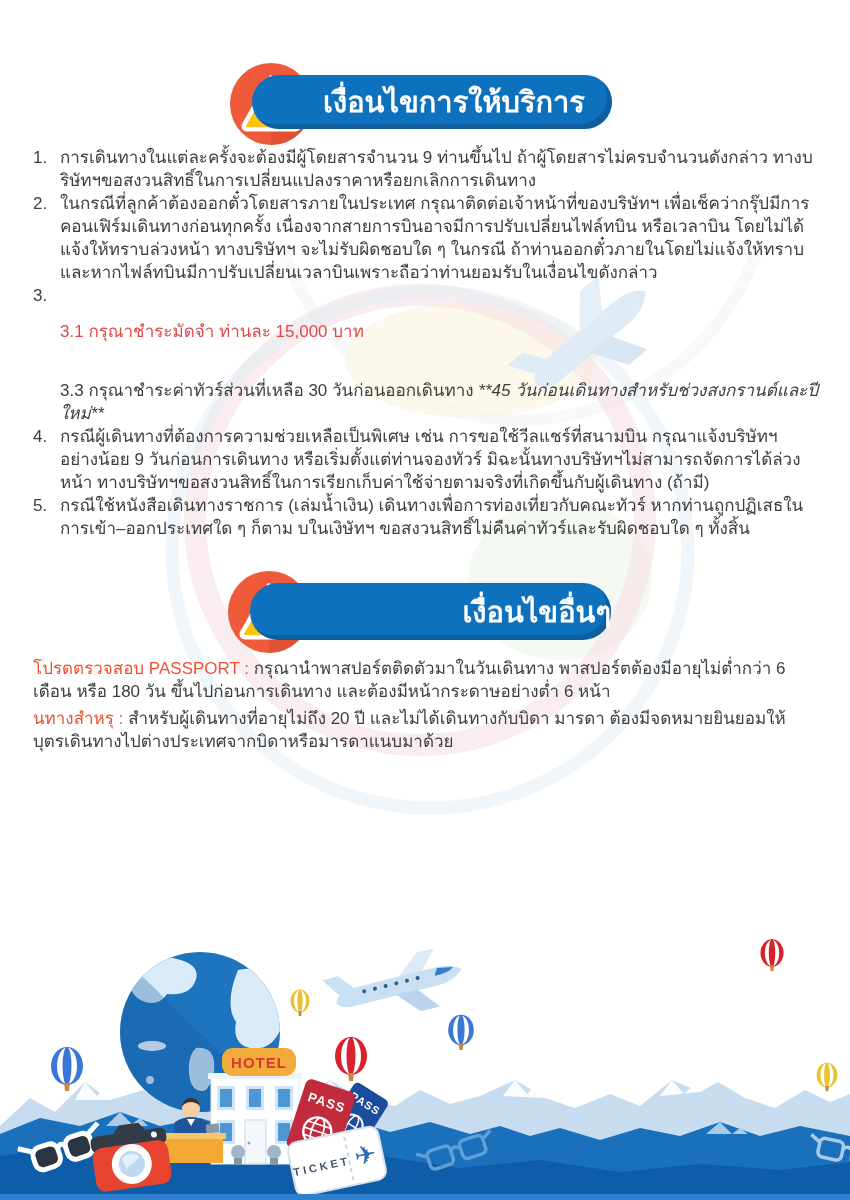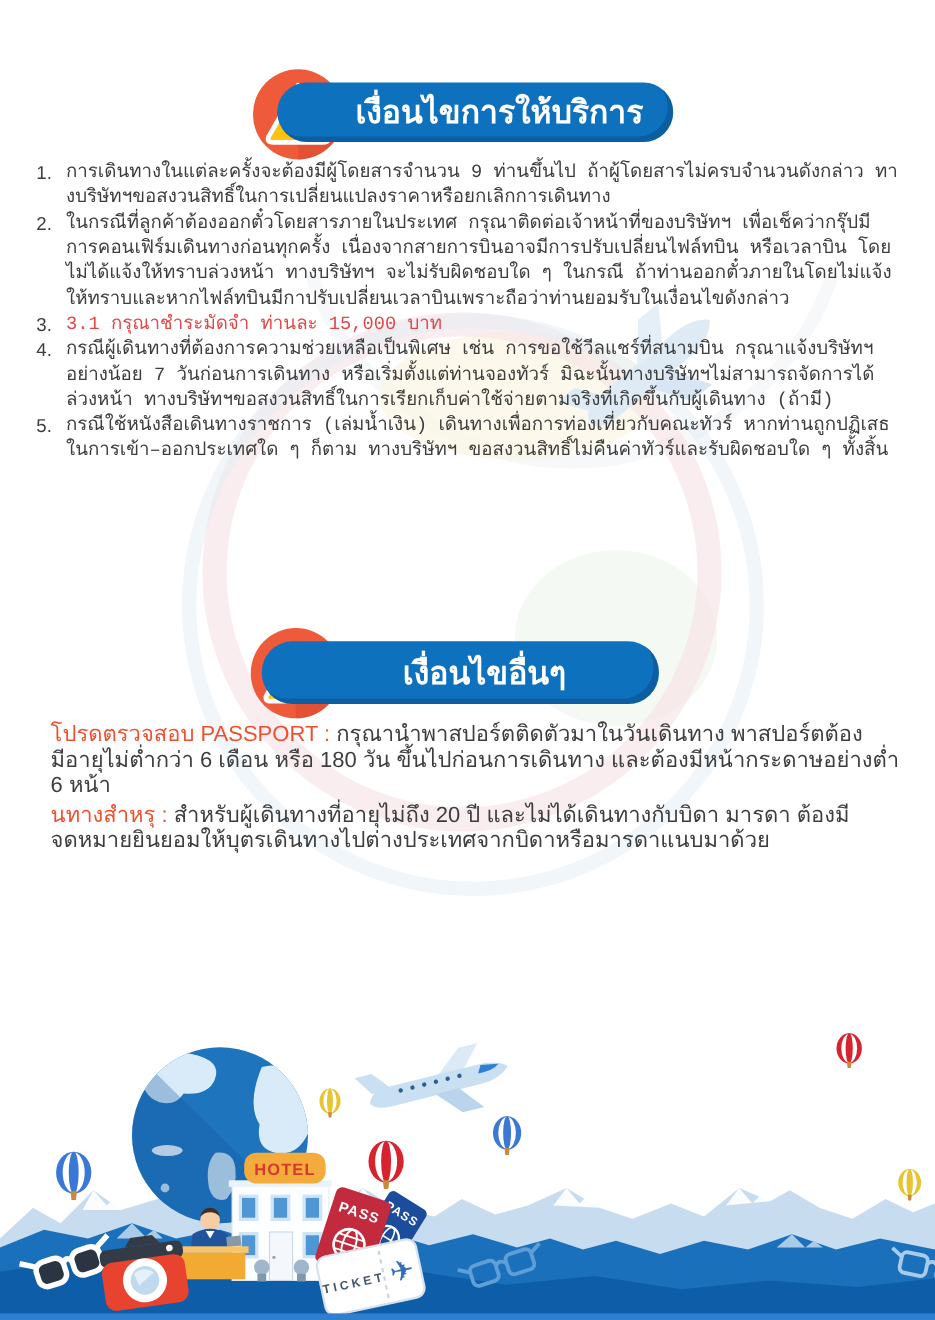--- a/index.html
+++ b/index.html
@@ -13,33 +13,33 @@
 
   .badge{position:absolute;width:86px;height:86px;}
   .badge-1{left:228px;top:61px;}
   .badge-2{left:226px;top:569px;}
   .pill{
     position:absolute;height:54px;width:360px;background:#0E71BD;border-radius:28px;
     box-shadow:inset -5px -5px 0 rgba(6,62,110,.35);
     display:flex;align-items:center;justify-content:center;
   }
   .pill-1{left:252px;top:75px;}
-  .pill-2{left:238px;top:583px;height:57px;width:361px;}
+  .pill-2{left:250px;top:583px;height:57px;width:361px;justify-content:flex-end;}
   .pill-text{color:#ffffff;font-weight:bold;font-size:29px;padding-left:44px;white-space:nowrap;}
 
   .terms{position:absolute;left:33px;top:146px;width:787px;font-size:17px;line-height:23px;}
   .t-item{display:flex;}
   .t-num{flex:0 0 27px;}
-  .t-text{flex:1;font-family:Liberation Mono, monospace;}
-  .sub{margin-left:0;}
+  .t-text{flex:1;}
+  .sub{margin-left:0;margin-top:36px;}
   .red{color:#E04848;}
   .orange{color:#F0502F;}
   .it{font-style:italic;}
 
-  .other{position:absolute;left:46px;top:657px;width:782px;font-size:20px;line-height:23px;}
+  .other{position:absolute;left:33px;top:657px;width:782px;font-size:17px;line-height:23px;}
   .other p{margin:0 0 4px 0;}
 </style>
 </head>
 <body>
 
 <div class="page">
 
   <svg class="layer-watermark" viewBox="0 0 700 620">
     <circle cx="370" cy="-80" r="250" fill="none" stroke="#E2E6EA" stroke-width="12" opacity="0.55"></circle>
     <ellipse cx="320" cy="110" rx="125" ry="58" fill="#F5ECC0" opacity="0.6"></ellipse>
@@ -253,29 +253,30 @@
         <div class="t-text">การเดินทางในแต่ละครั้งจะต้องมีผู้โดยสารจำนวน 9 ท่านขึ้นไป ถ้าผู้โดยสารไม่ครบจำนวนดังกล่าว ทางบริษัทฯขอสงวนสิทธิ์ในการเปลี่ยนแปลงราคาหรือยกเลิกการเดินทาง</div>
       </div>
       <div class="t-item">
         <span class="t-num">2.</span>
         <div class="t-text">ในกรณีที่ลูกค้าต้องออกตั๋วโดยสารภายในประเทศ กรุณาติดต่อเจ้าหน้าที่ของบริษัทฯ เพื่อเช็คว่ากรุ๊ปมีการคอนเฟิร์มเดินทางก่อนทุกครั้ง เนื่องจากสายการบินอาจมีการปรับเปลี่ยนไฟล์ทบิน หรือเวลาบิน โดยไม่ได้แจ้งให้ทราบล่วงหน้า ทางบริษัทฯ จะไม่รับผิดชอบใด ๆ ในกรณี ถ้าท่านออกตั๋วภายในโดยไม่แจ้งให้ทราบและหากไฟล์ทบินมีกาปรับเปลี่ยนเวลาบินเพราะถือว่าท่านยอมรับในเงื่อนไขดังกล่าว</div>
       </div>
       <div class="t-item">
         <span class="t-num">3.</span>
         <div class="t-text">
           <div class="sub red"><span>3.1</span> <span>กรุณาชำระมัดจำ ท่านละ 15,000 บาท</span></div>
+          <div class="sub"><span>3.3</span> <span>กรุณาชำระค่าทัวร์ส่วนที่เหลือ 30 วันก่อนออกเดินทาง</span> <span class="it">**45 วันก่อนเดินทางสำหรับช่วงสงกรานต์และปีใหม่**</span></div>
         </div>
       </div>
       <div class="t-item">
         <span class="t-num">4.</span>
-        <div class="t-text">กรณีผู้เดินทางที่ต้องการความช่วยเหลือเป็นพิเศษ เช่น การขอใช้วีลแชร์ที่สนามบิน กรุณาแจ้งบริษัทฯ อย่างน้อย 7 วันก่อนการเดินทาง หรือเริ่มตั้งแต่ท่านจองทัวร์ มิฉะนั้นทางบริษัทฯไม่สามารถจัดการได้ล่วงหน้า ทางบริษัทฯขอสงวนสิทธิ์ในการเรียกเก็บค่าใช้จ่ายตามจริงที่เกิดขึ้นกับผู้เดินทาง (ถ้ามี)</div>
+        <div class="t-text">กรณีผู้เดินทางที่ต้องการความช่วยเหลือเป็นพิเศษ เช่น การขอใช้วีลแชร์ที่สนามบิน กรุณาแจ้งบริษัทฯ อย่างน้อย 9 วันก่อนการเดินทาง หรือเริ่มตั้งแต่ท่านจองทัวร์ มิฉะนั้นทางบริษัทฯไม่สามารถจัดการได้ล่วงหน้า ทางบริษัทฯขอสงวนสิทธิ์ในการเรียกเก็บค่าใช้จ่ายตามจริงที่เกิดขึ้นกับผู้เดินทาง (ถ้ามี)</div>
       </div>
       <div class="t-item">
         <span class="t-num">5.</span>
-        <div class="t-text">กรณีใช้หนังสือเดินทางราชการ (เล่มน้ำเงิน) เดินทางเพื่อการท่องเที่ยวกับคณะทัวร์ หากท่านถูกปฏิเสธในการเข้า–ออกประเทศใด ๆ ก็ตาม ทางบริษัทฯ ขอสงวนสิทธิ์ไม่คืนค่าทัวร์และรับผิดชอบใด ๆ ทั้งสิ้น</div>
+        <div class="t-text">กรณีใช้หนังสือเดินทางราชการ (เล่มน้ำเงิน) เดินทางเพื่อการท่องเที่ยวกับคณะทัวร์ หากท่านถูกปฏิเสธในการเข้า–ออกประเทศใด ๆ ก็ตาม บในเงิษัทฯ ขอสงวนสิทธิ์ไม่คืนค่าทัวร์และรับผิดชอบใด ๆ ทั้งสิ้น</div>
       </div>
     </div>
 
     <svg class="badge badge-2" viewBox="0 0 88 88">
       <circle cx="44" cy="44" r="42" fill="#EE5A3A"></circle>
       <path d="M44 86 A42 42 0 0 0 86 44 L44 44 Z" fill="#D84A2E" opacity="0.55"></path>
       <path d="M44 17 L71 64 Q74 70 67 70 L21 70 Q14 70 17 64 Z" fill="#FFC20E" stroke="#FFFFFF" stroke-width="4.5" stroke-linejoin="round"></path>
       <rect x="40.5" y="33" width="7" height="19" rx="3.5" fill="#D5291F"></rect>
       <circle cx="44" cy="60" r="4.2" fill="#D5291F"></circle>
     </svg>

